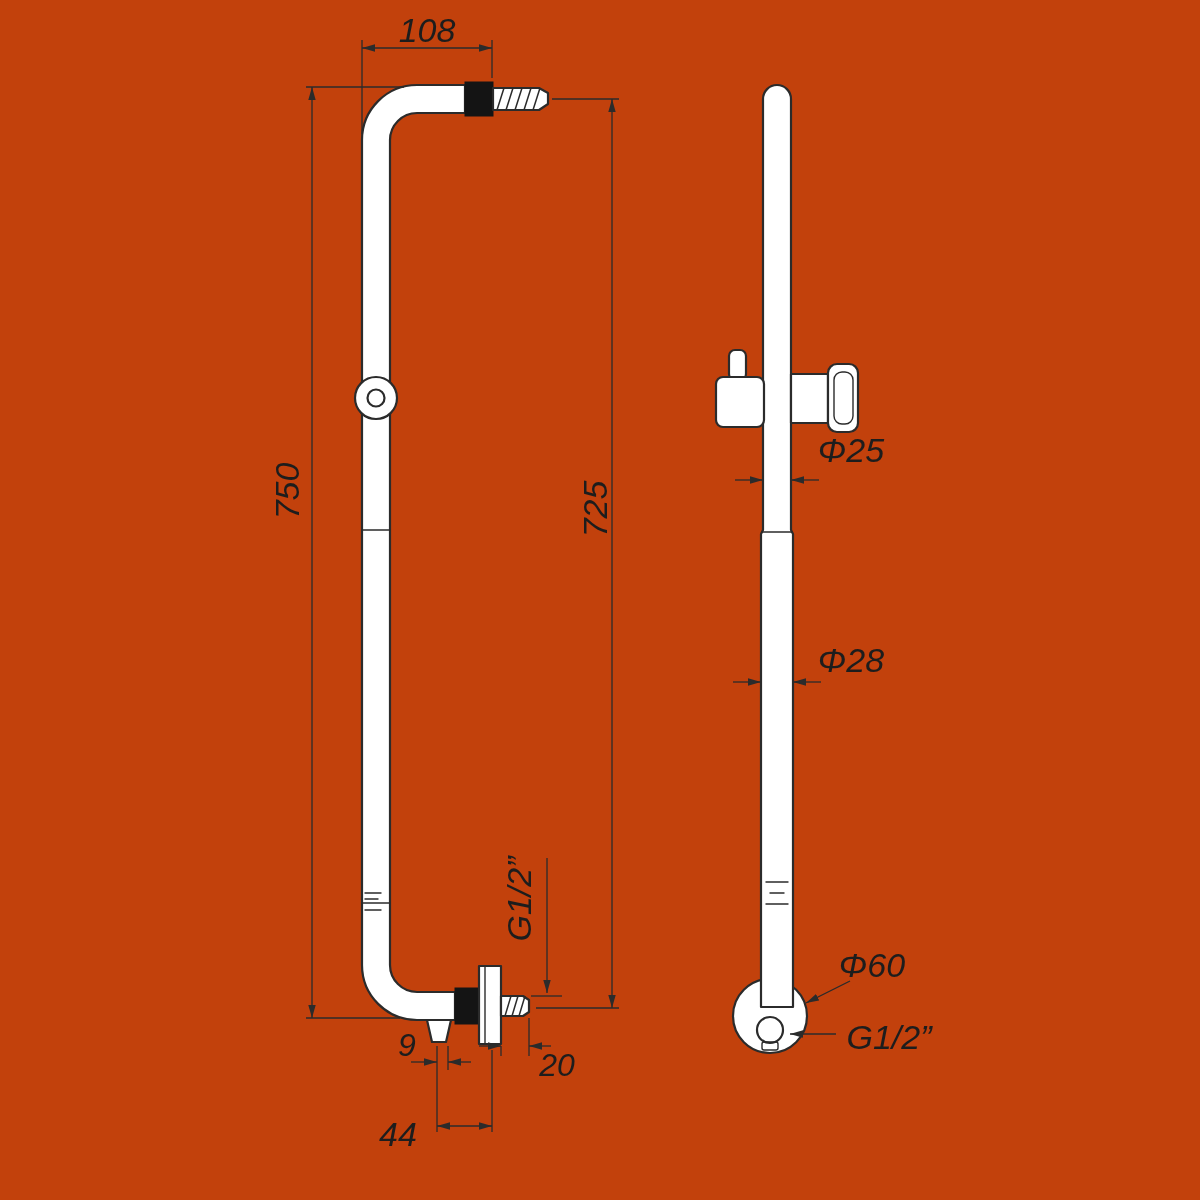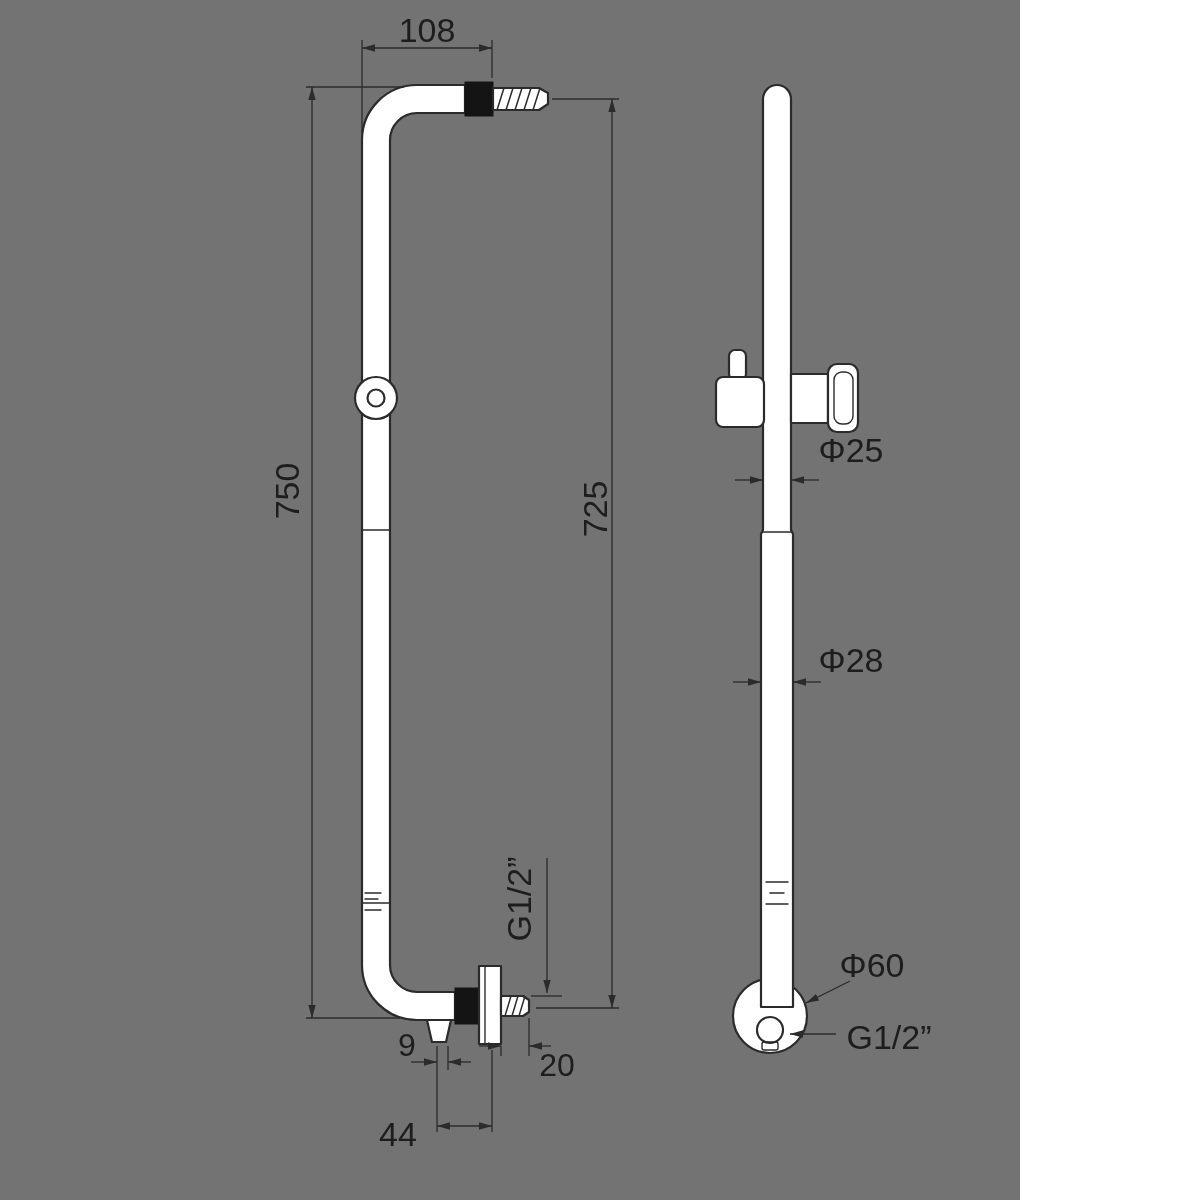--- a/index.html
+++ b/index.html
@@ -1,16 +1,16 @@
 <!DOCTYPE html>
 <html><head>
 <meta charset="utf-8">
 <style>
   html,body{margin:0;padding:0;background:#ffffff;}
-  .canvas{width:1020px;height:1200px;background:#737373;position:relative;overflow:hidden;}
+  .canvas{width:1200px;height:1200px;background:#c2410c;position:relative;overflow:hidden;font-style:italic;}
   svg{display:block;}
   text{font-family:"Liberation Sans",sans-serif;font-size:34px;fill:#1d1d1d;}
   .fs32{font-size:32px;}
   .obj{stroke:#2b2b2b;stroke-width:2.2;fill:#ffffff;stroke-linejoin:round;stroke-linecap:round;}
   .objthin{stroke:#2b2b2b;stroke-width:1.4;fill:none;stroke-linecap:round;}
   .dark{fill:#141414;stroke:#141414;}
   .dim{stroke:#2b2b2b;stroke-width:1.3;fill:none;}
   .hatch{stroke:#2b2b2b;stroke-width:1.5;fill:none;}
 </style>
 </head>

